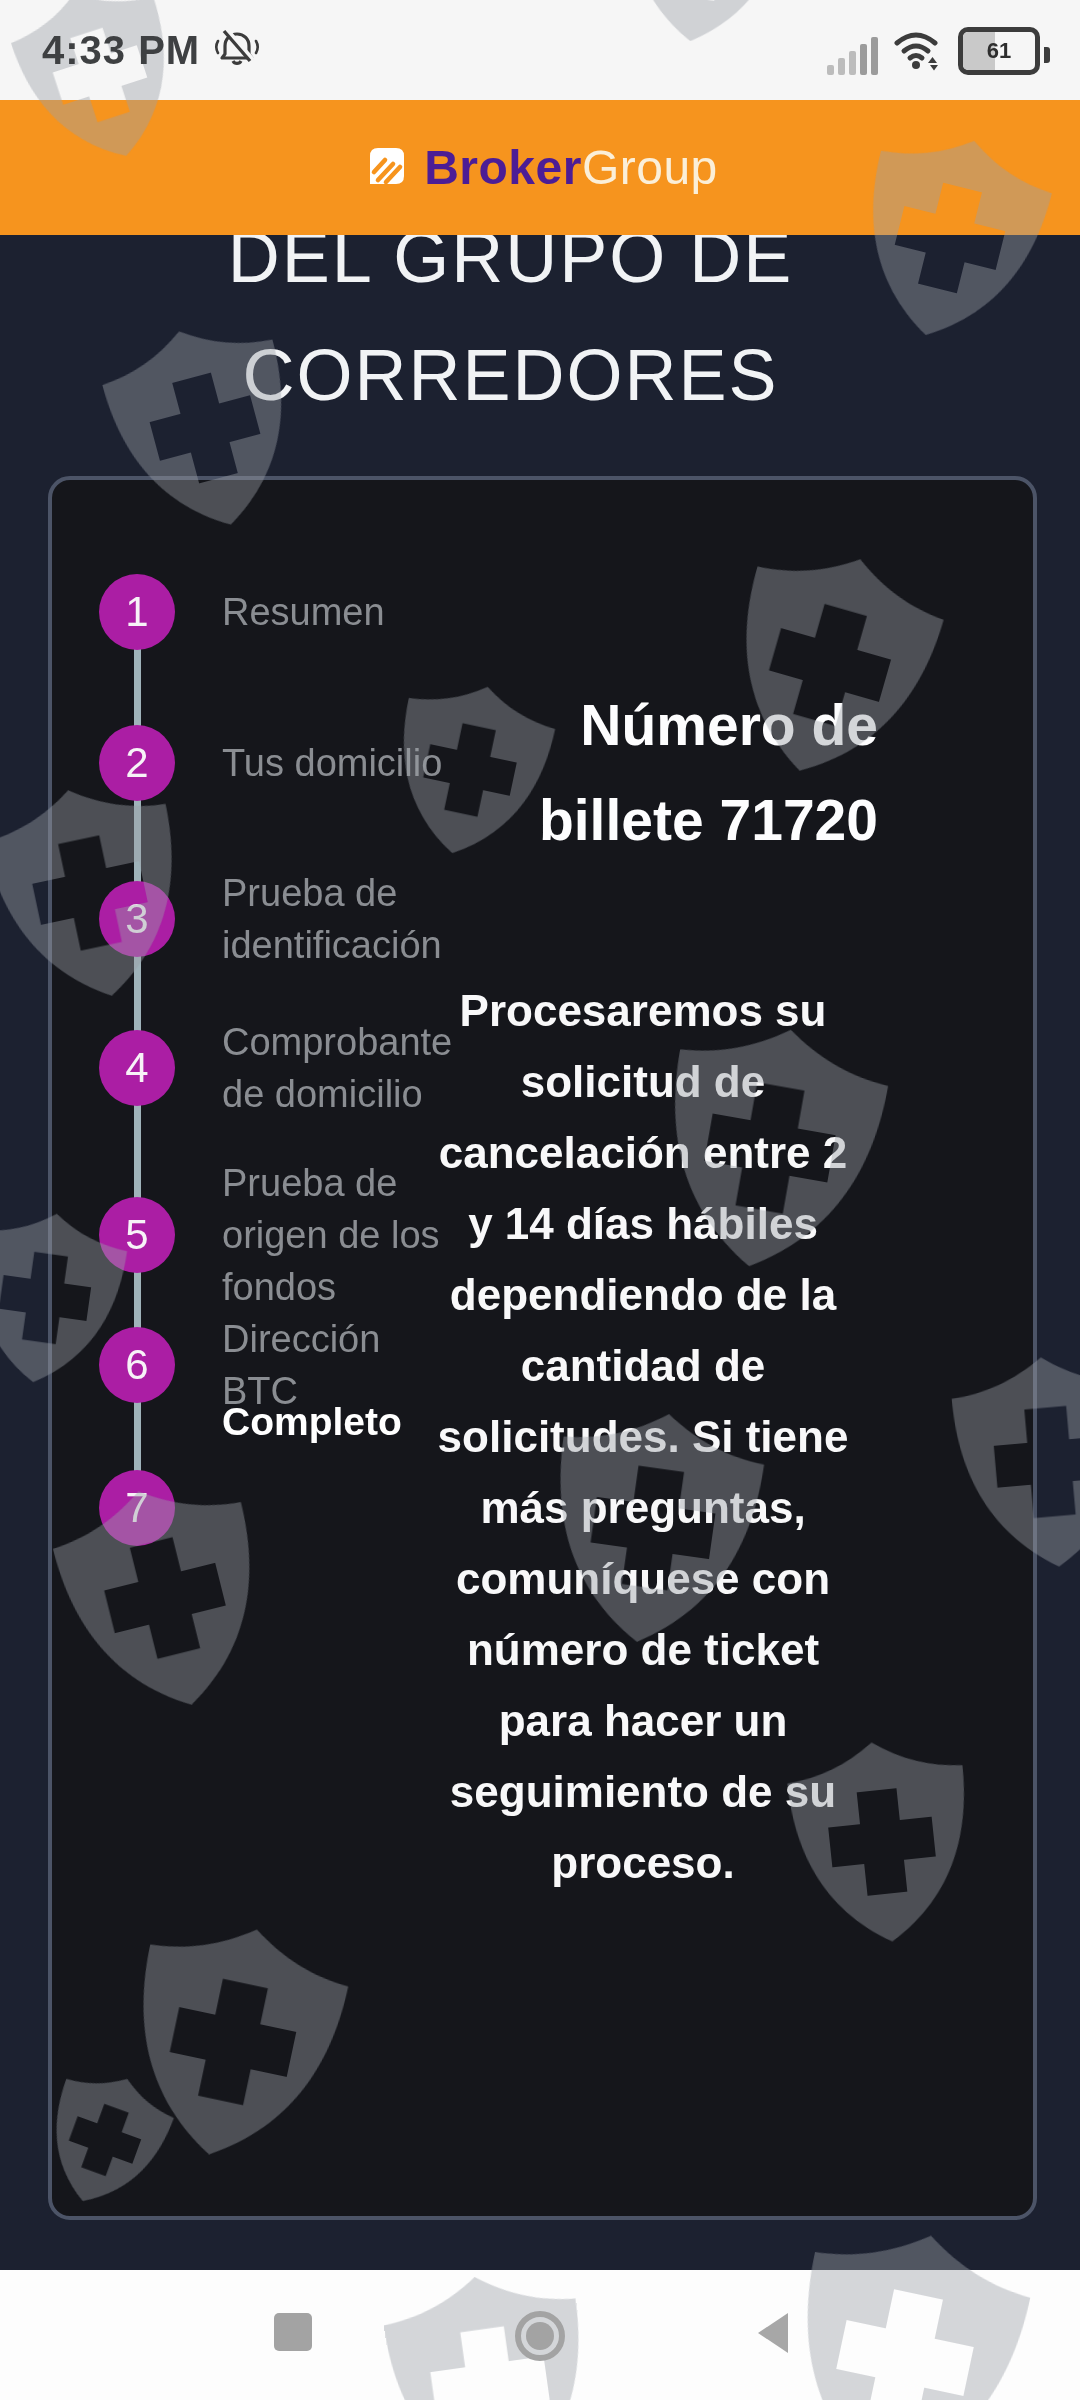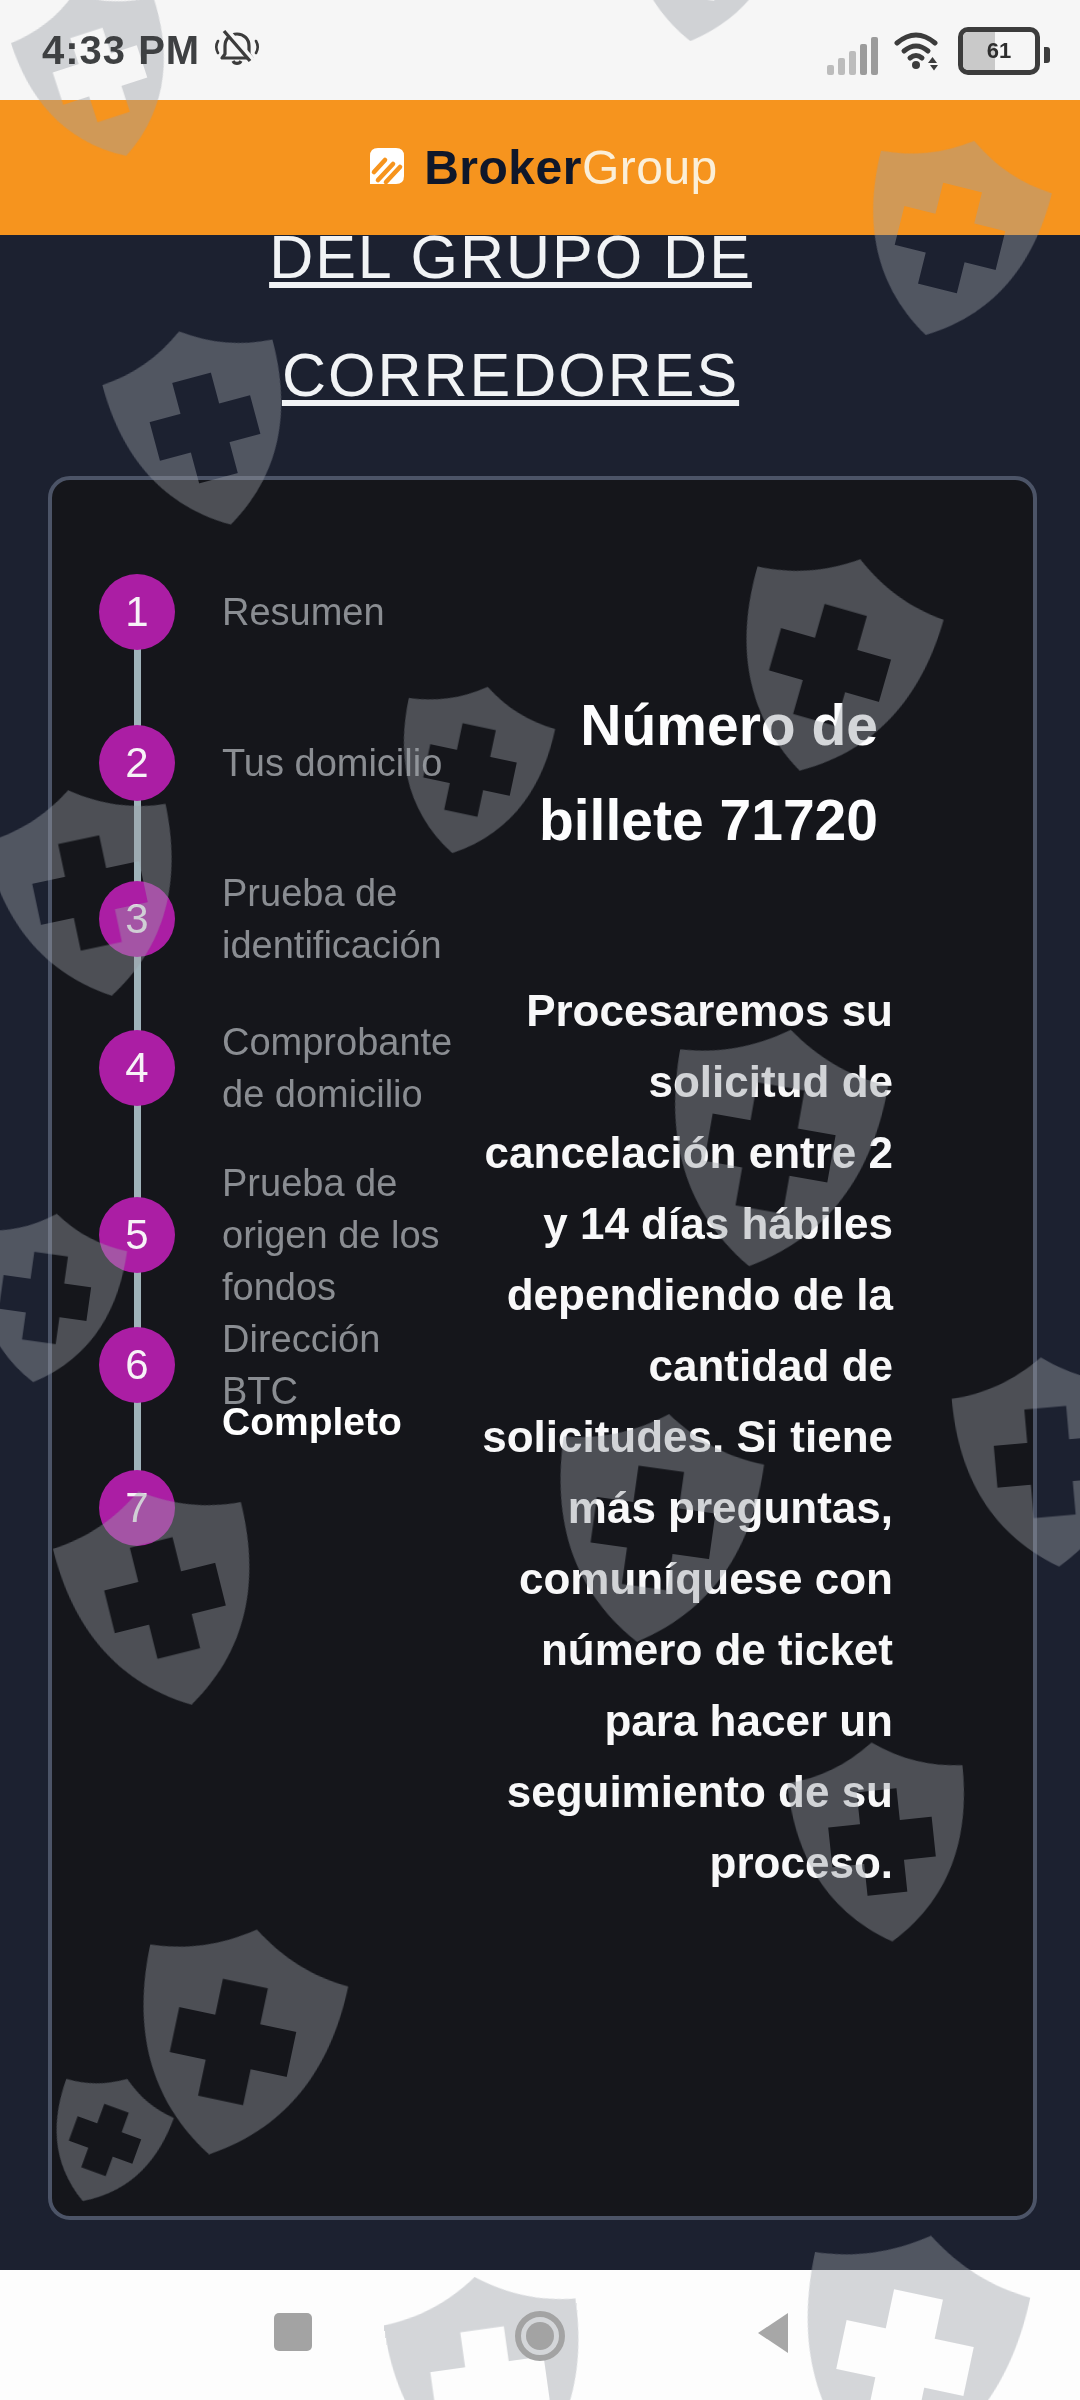--- a/index.html
+++ b/index.html
@@ -23,42 +23,42 @@
   .sig-bars i:nth-child(5){height:38px;background:#9B9B9B;}
   .battery{position:relative;width:72px;height:38px;border:5px solid #3C3C3C;border-radius:10px;
     display:flex;align-items:center;justify-content:center;background:#F6F6F6;overflow:hidden;}
   .battery .fill{position:absolute;left:0;top:0;bottom:0;width:45%;background:#C9C9C9;}
   .battery .pct{position:relative;font-size:22px;font-weight:700;color:#2E2E2E;}
   .battery-nub{width:6px;height:16px;background:#3C3C3C;border-radius:0 3px 3px 0;margin-left:-10px;margin-bottom:12px;}
   
   .app-header{position:absolute;left:0;top:100px;width:1080px;height:135px;background:#F6941E;z-index:8;
     display:flex;align-items:center;justify-content:center;gap:14px;}
   .brand{font-size:48px;letter-spacing:.5px;}
-  .brand .b1{color:#0f172a;font-weight:700;}
+  .brand .b1{color:#4c1d95;font-weight:700;}
   .brand .b2{color:#FBEFD8;font-weight:300;}
   
   .page-title{position:absolute;left:0;top:198px;width:1021px;z-index:3;
-    text-align:center;color:#F1F3F5;font-size:61px;font-weight:500;line-height:118px;letter-spacing:2px;text-decoration:underline;}
+    text-align:center;color:#F1F3F5;font-size:72px;font-weight:500;line-height:118px;letter-spacing:2px;}
   
   .panel{position:absolute;left:48px;top:476px;width:989px;height:1744px;box-sizing:border-box;
     border:4px solid #4C5467;border-radius:22px;background:#15161B;z-index:1;}
   
   .connector{position:absolute;left:134px;top:612px;width:7px;height:896px;background:#9FB3BA;border-radius:4px;z-index:2;}
   .step-circle{position:absolute;left:99px;width:76px;height:76px;border-radius:50%;background:#AB1EA4;z-index:3;
     display:flex;align-items:center;justify-content:center;color:#F7F2F7;font-size:42px;font-weight:300;}
   .c1{top:574px;}.c2{top:725px;}.c3{top:881px;}.c4{top:1030px;}.c5{top:1197px;}.c6{top:1327px;}.c7{top:1470px;}
   .step-label{position:absolute;left:222px;width:250px;z-index:2;
     color:#8A8D92;font-size:38px;font-weight:400;line-height:52px;}
   .l1{top:586px;}.l2{top:737px;}.l3{top:867px;}.l4{top:1016px;}.l5{top:1157px;}.l6{top:1313px;width:180px;}.l7{top:1396px;}
   .step-label.active{color:#FFFFFF;font-weight:700;font-size:39px;}
   
   .ticket-title{position:absolute;left:408px;top:678px;width:470px;z-index:3;
     text-align:right;color:#FDFDFE;font-size:57px;font-weight:600;line-height:95px;}
   .body-text{position:absolute;left:393px;top:975px;width:500px;z-index:3;
-    text-align:right;color:#F8F8F9;font-size:44px;font-weight:600;line-height:71px;}
+    text-align:center;color:#F8F8F9;font-size:44px;font-weight:600;line-height:71px;}
   .body-text .body-line{white-space:nowrap;}
   
   .navbar-bg{position:absolute;left:0;top:2270px;width:1080px;height:130px;background:#FDFDFD;z-index:4;}
   .navbar-content{position:absolute;left:0;top:2270px;width:1080px;height:130px;z-index:50;}
   .nav-square{position:absolute;left:274px;top:43px;width:38px;height:38px;background:#A3A3A3;border-radius:5px;}
   .nav-home{position:absolute;left:515px;top:41px;width:50px;height:50px;box-sizing:border-box;
     border:6px solid #A3A3A3;border-radius:50%;display:flex;align-items:center;justify-content:center;}
   .nav-home i{display:block;width:28px;height:28px;border-radius:50%;background:#A3A3A3;}
   .nav-back{position:absolute;left:758px;top:43px;width:0;height:0;
     border-top:20px solid transparent;border-bottom:20px solid transparent;border-right:30px solid #A7A7A7;}

